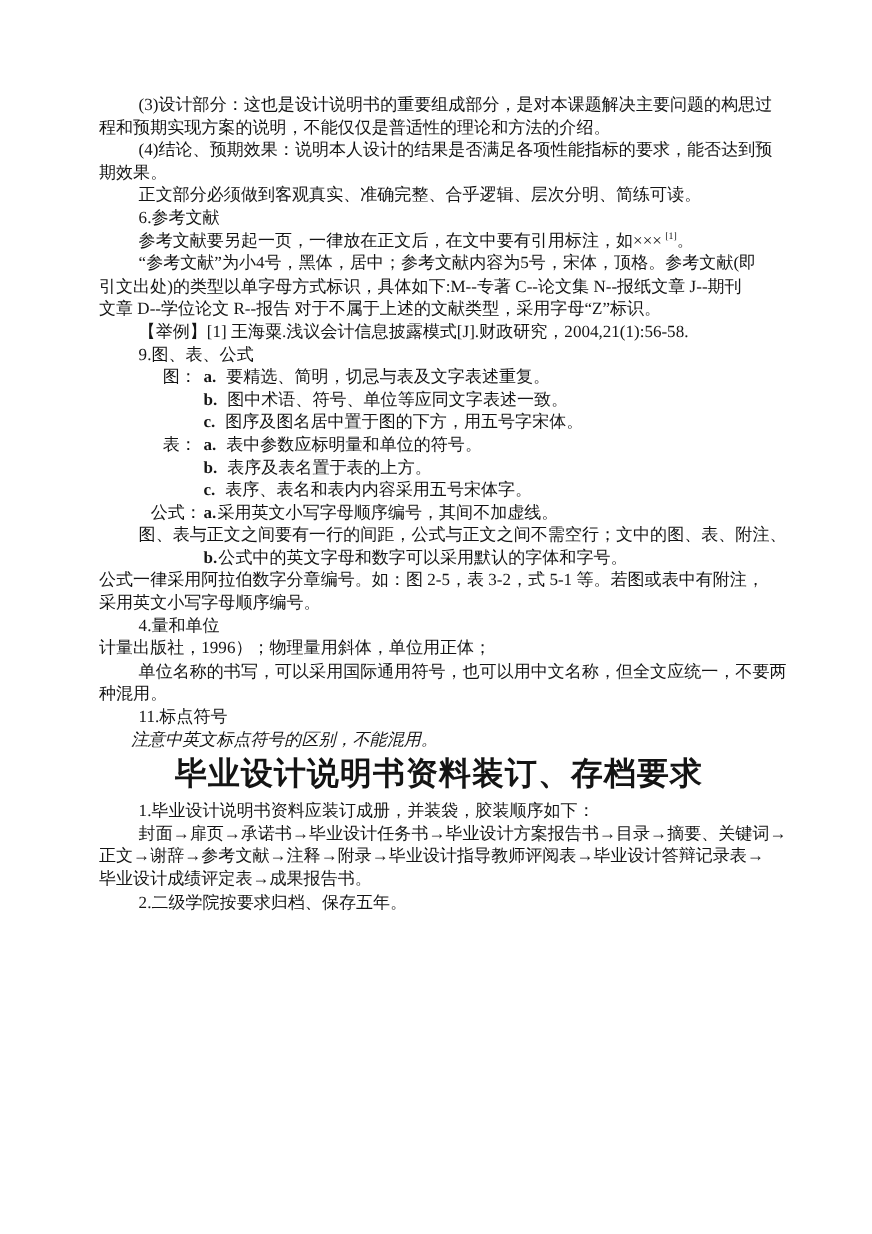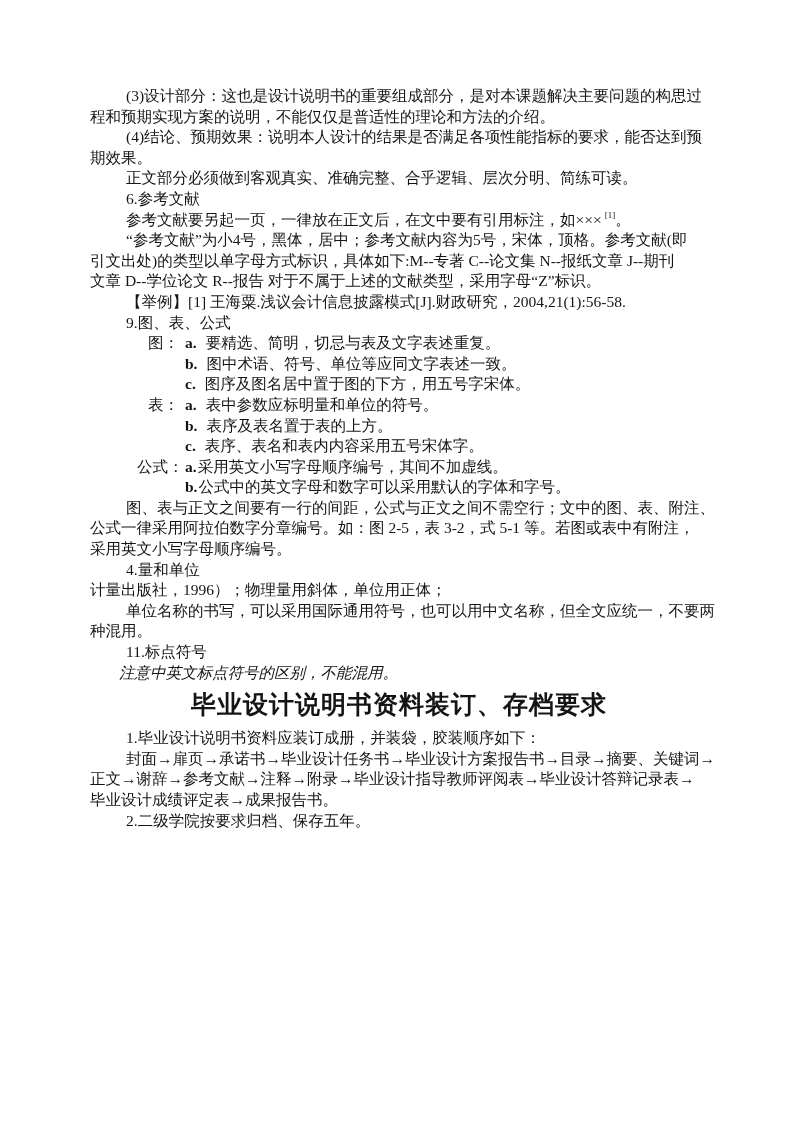--- a/index.html
+++ b/index.html
@@ -28,21 +28,21 @@
   .li{padding-left:95px;}
   .li .lab{position:absolute;left:58px;}
   
   .li2{padding-left:95px;}
   .li2 .lab{position:absolute;left:47px;}
   .mk{font-weight:bold;}
   .li .mk{margin-right:9px;}
   .li2 .mk{margin-right:1px;}
   sup.cite{font-size:9px;line-height:0;vertical-align:super;margin-left:3px;}
   .h2{
-    font-size:25px;
+    font-size:29px;
     font-weight:bold;
     text-align:center;
     line-height:31px;
     padding:6px 0 8px 0;
     white-space:nowrap;
     letter-spacing:1px;
   }
 </style>
 </head>
 <body>
@@ -67,23 +67,23 @@
 
     <div class="ln li"><span class="lab">图：</span><span class="mk">a.</span><span>要精选、简明，切忌与表及文字表述重复。</span></div>
     <div class="ln li"><span class="mk">b.</span><span>图中术语、符号、单位等应同文字表述一致。</span></div>
     <div class="ln li"><span class="mk">c.</span><span>图序及图名居中置于图的下方，用五号字宋体。</span></div>
 
     <div class="ln li"><span class="lab">表：</span><span class="mk">a.</span><span>表中参数应标明量和单位的符号。</span></div>
     <div class="ln li"><span class="mk">b.</span><span>表序及表名置于表的上方。</span></div>
     <div class="ln li"><span class="mk">c.</span><span>表序、表名和表内内容采用五号宋体字。</span></div>
 
     <div class="ln li2"><span class="lab">公式：</span><span class="mk">a.</span><span>采用英文小写字母顺序编号，其间不加虚线。</span></div>
+    <div class="ln i">图、表与正文之间要有一行的间距，公式与正文之间不需空行；文中的图、表、附注、</div>
+
     <div class="ln li2"><span class="mk">b.</span><span>公式中的英文字母和数字可以采用默认的字体和字号。</span></div>
-
-    <div class="ln i">图、表与正文之间要有一行的间距，公式与正文之间不需空行；文中的图、表、附注、</div>
     <div class="ln f">公式一律采用阿拉伯数字分章编号。如：图 2-5，表 3-2，式 5-1 等。若图或表中有附注，</div>
     <div class="ln f">采用英文小写字母顺序编号。</div>
     <div class="ln i">4.量和单位</div>
     <div class="ln f">计量出版社，1996）；物理量用斜体，单位用正体；</div>
     <div class="ln i">单位名称的书写，可以采用国际通用符号，也可以用中文名称，但全文应统一，不要两</div>
     <div class="ln f">种混用。</div>
     <div class="ln i">11.标点符号</div>
     <div class="ln h">注意中英文标点符号的区别，不能混用。</div>
 
     <div class="h2">毕业设计说明书资料装订、存档要求</div>

